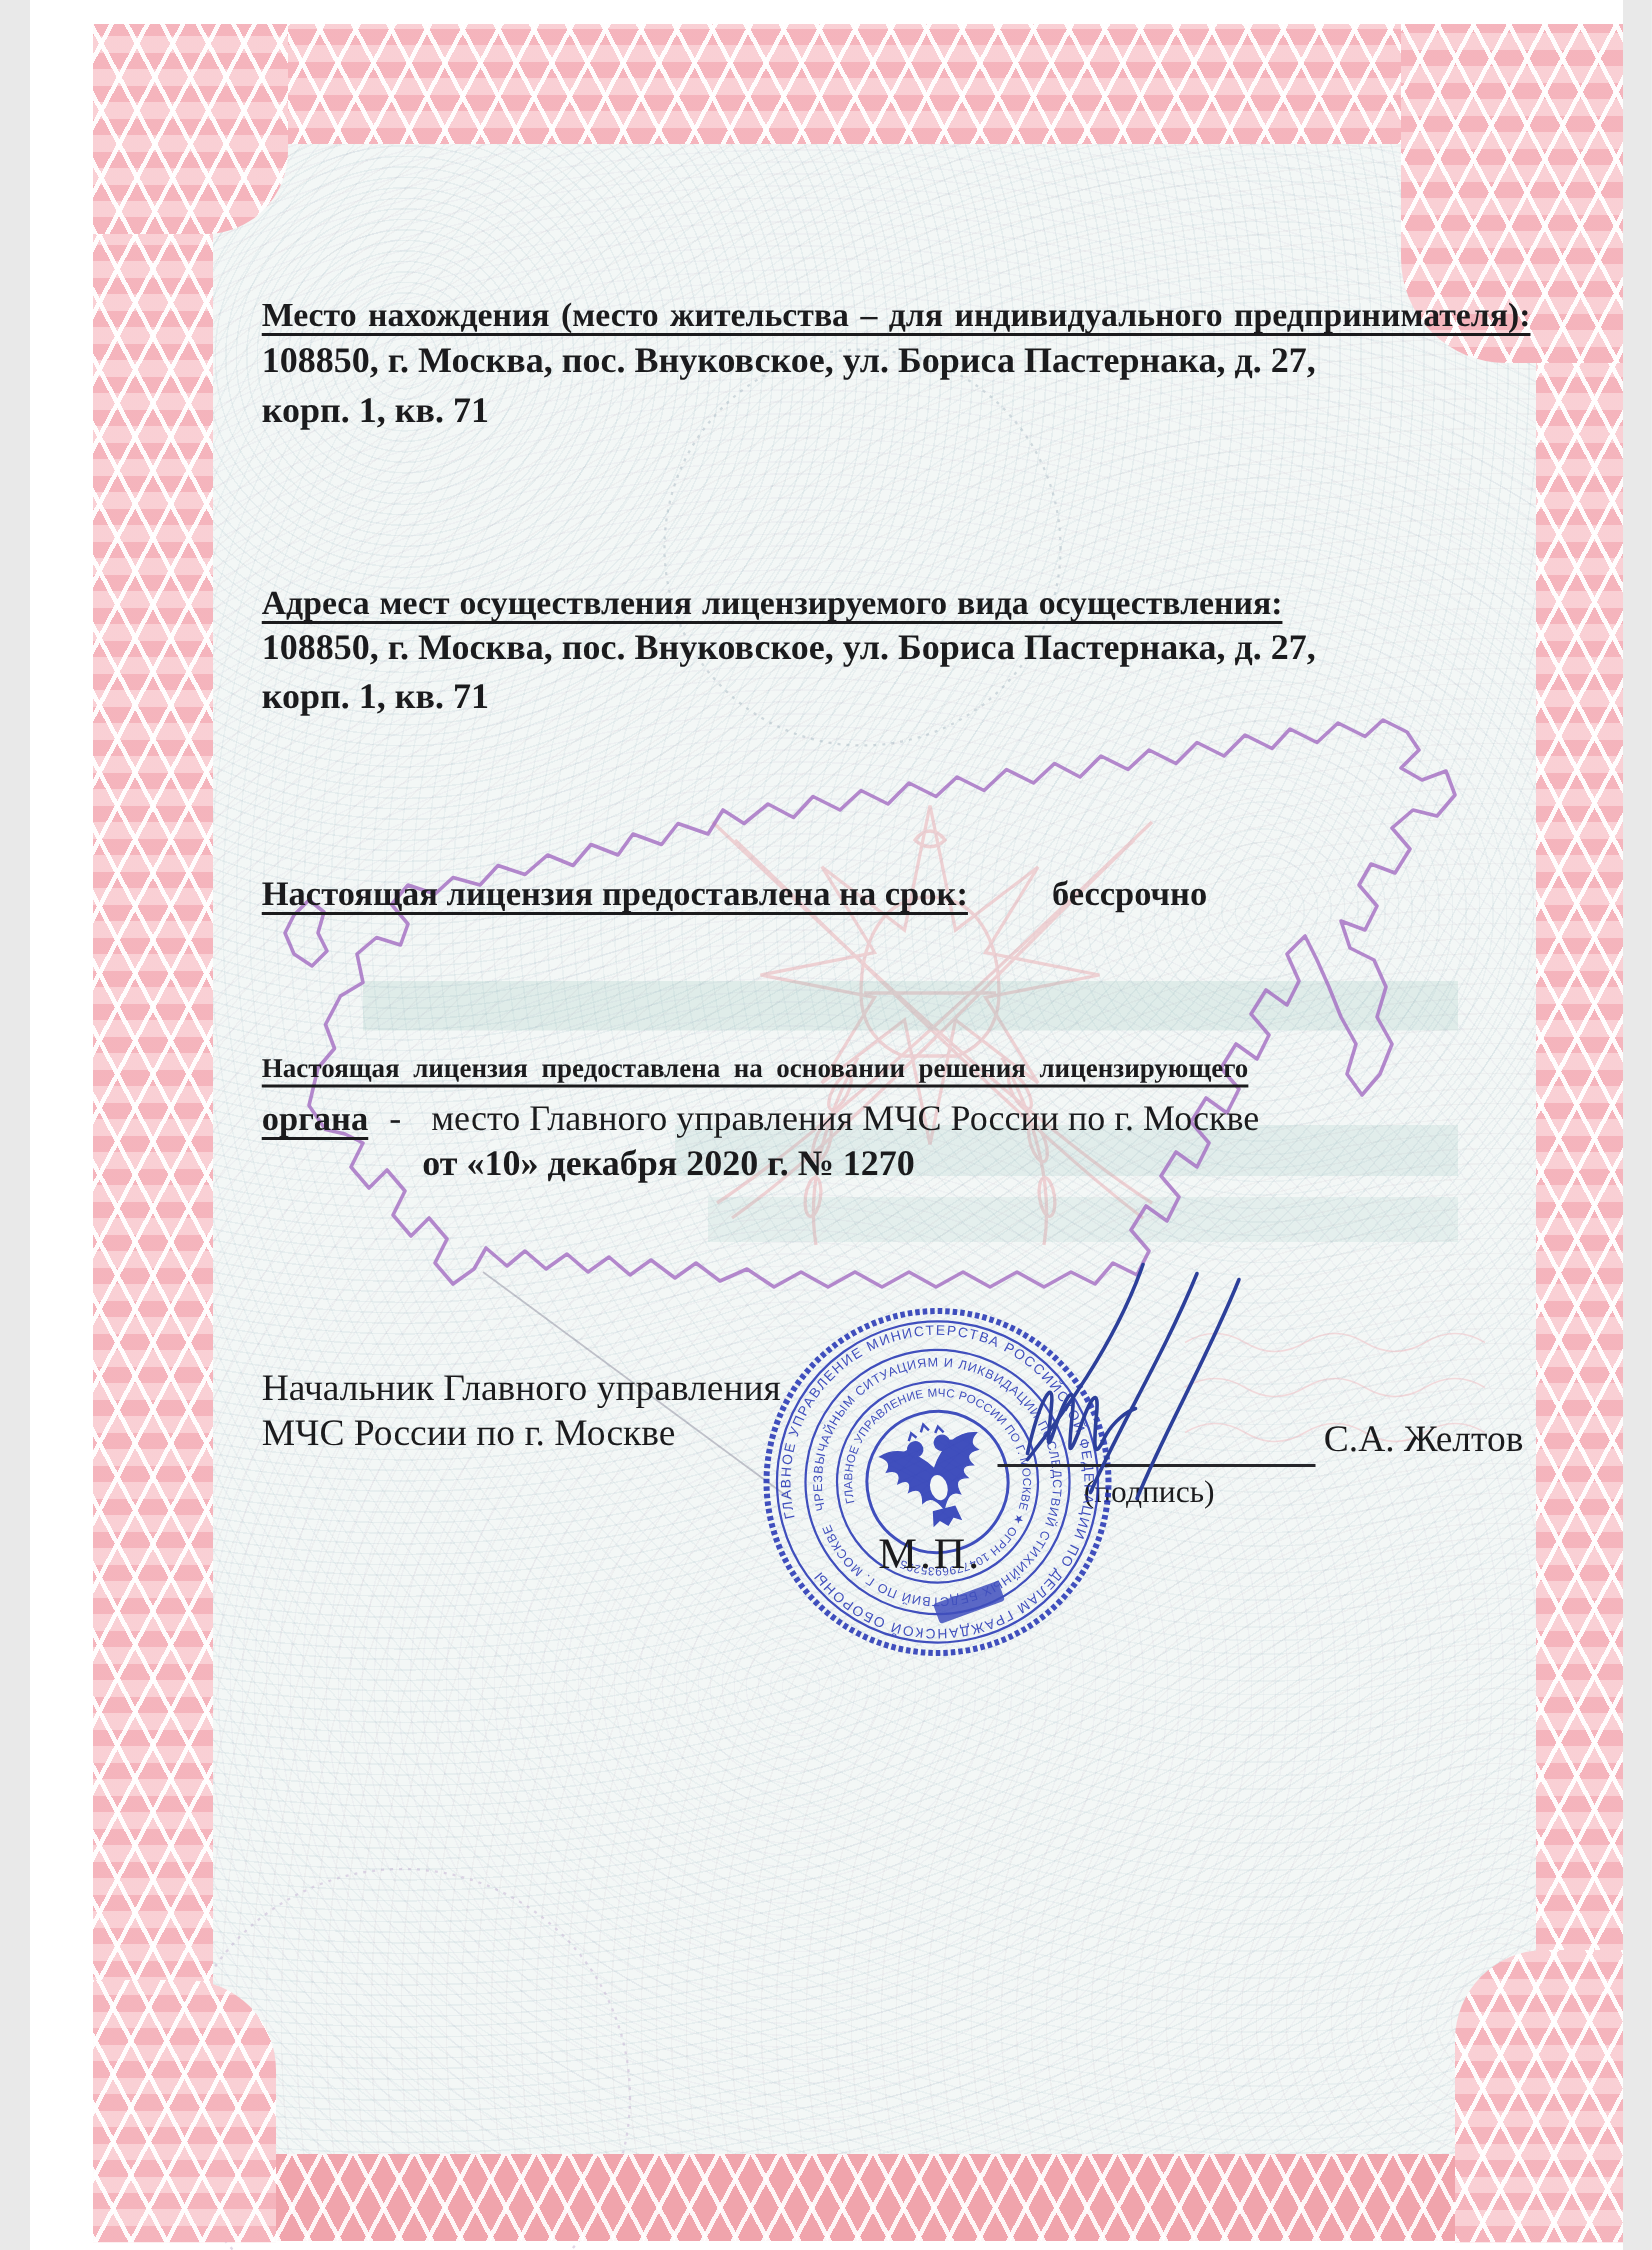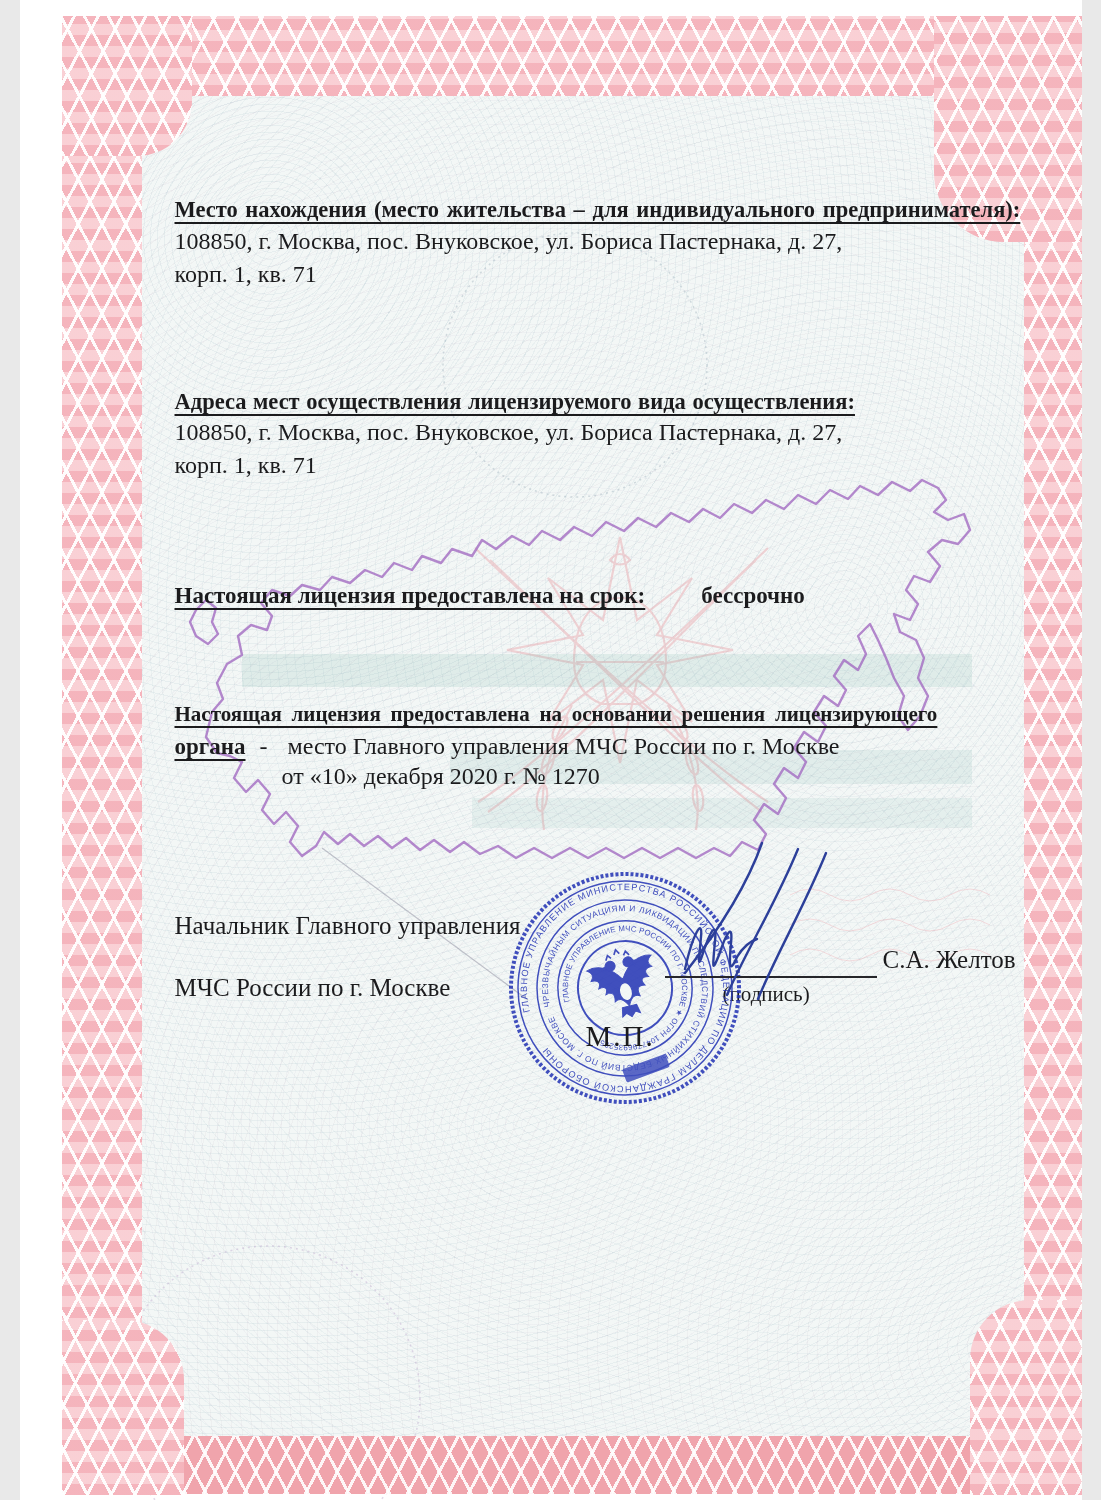--- a/index.html
+++ b/index.html
@@ -36,21 +36,21 @@
       background-image:
       repeating-linear-gradient(62deg, rgba(255,255,255,0.9) 0 3px, transparent 3px 18px),
       repeating-linear-gradient(-62deg, rgba(255,255,255,0.9) 0 3px, transparent 3px 18px);}
   #corner-tr{left:914px;top:16px;width:168px;height:226px;border-bottom-left-radius:70px;}
   #corner-bl{left:42px;top:1320px;width:122px;height:175px;border-top-right-radius:60px;}
   #corner-tl{left:42px;top:16px;width:130px;height:140px;border-bottom-right-radius:55px;}
   #corner-br{left:950px;top:1300px;width:132px;height:195px;border-top-left-radius:60px;}
 
   .txt{position:absolute;white-space:nowrap;}
   .h{font-weight:bold;text-decoration:underline;text-decoration-thickness:2px;text-underline-offset:5px;}
-  .body24{font-size:24px;}
+  .body24{font-size:24px;font-weight:bold;}
   .h23{font-size:22.5px;}
   svg{position:absolute;left:0;top:0;}
   #decor{z-index:1;}
   .strip,#corner-tr,#corner-bl,#corner-tl,#corner-br{z-index:3;}
   .txt{z-index:4;}
   #stamp{z-index:5;}
   #mp{z-index:6;}
   #signature{z-index:7;}
   #sig-line{position:absolute;left:645px;top:976px;width:212px;height:2px;background:#26262a;z-index:6;}
 </style>
@@ -121,28 +121,28 @@
   <div class="txt body24" style="left:155px;top:261px;">корп. 1, кв. 71</div>
 
   <div class="txt h h23" style="left:155px;top:389px;word-spacing:1px;">Адреса мест осуществления лицензируемого вида осуществления:</div>
   <div class="txt body24" style="left:155px;top:419px;">108850, г. Москва, пос. Внуковское, ул. Бориса Пастернака, д. 27,</div>
   <div class="txt body24" style="left:155px;top:452px;">корп. 1, кв. 71</div>
 
   <div class="txt" style="left:155px;top:583px;font-size:23px;text-align:center;">
     <span class="h">Настоящая лицензия предоставлена на срок:</span><span style="display:inline-block;width:56px;"></span><span style="font-weight:bold;">бессрочно</span>
   </div>
 
-  <div class="txt h" style="left:155px;top:702px;font-size:21px;word-spacing:4.5px;">Настоящая лицензия предоставлена на основании решения лицензирующего</div>
+  <div class="txt h" style="left:155px;top:702px;font-size:18px;word-spacing:4.5px;">Настоящая лицензия предоставлена на основании решения лицензирующего</div>
   <div class="txt" style="left:155px;top:733px;font-size:24px;">
     <span class="h" style="font-size:23px;margin-top:39px;">органа</span><span style="display:inline-block;width:14px;"></span><span>-</span><span style="display:inline-block;width:20px;"></span><span>место Главного управления МЧС России по г. Москве</span>
   </div>
   <div class="txt body24" style="left:262px;top:763px;text-align:right;">от «10» декабря 2020 г. № 1270</div>
 
   <div class="txt" style="left:155px;top:912px;font-size:25px;">Начальник Главного управления</div>
-  <div class="txt" style="left:155px;top:974px;font-size:25px;">МЧС России по г. Москве</div>
+  <div class="txt" style="left:155px;top:942px;font-size:25px;">МЧС России по г. Москве</div>
   <div class="txt" style="left:863px;top:946px;font-size:25px;">С.А. Желтов</div>
   <div id="sig-line"></div>
   <div class="txt" style="left:703px;top:982px;font-size:21px;">(подпись)</div>
   <div id="mp" class="txt" style="left:566px;top:1020px;font-size:29px;letter-spacing:2px;">М.П.</div>
 
   <svg id="stamp" width="240" height="240" viewBox="0 0 240 240" style="left:485px;top:868px;transform:rotate(-14deg);" opacity="0.88">
     <defs>
       <path id="ringA" d="M120,120 m-98,0 a98,98 0 1,1 196,0 a98,98 0 1,1 -196,0"></path>
       <path id="ringB" d="M120,120 m-77,0 a77,77 0 1,1 154,0 a77,77 0 1,1 -154,0"></path>
       <path id="ringC" d="M120,120 m-57,0 a57,57 0 1,1 114,0 a57,57 0 1,1 -114,0"></path>

